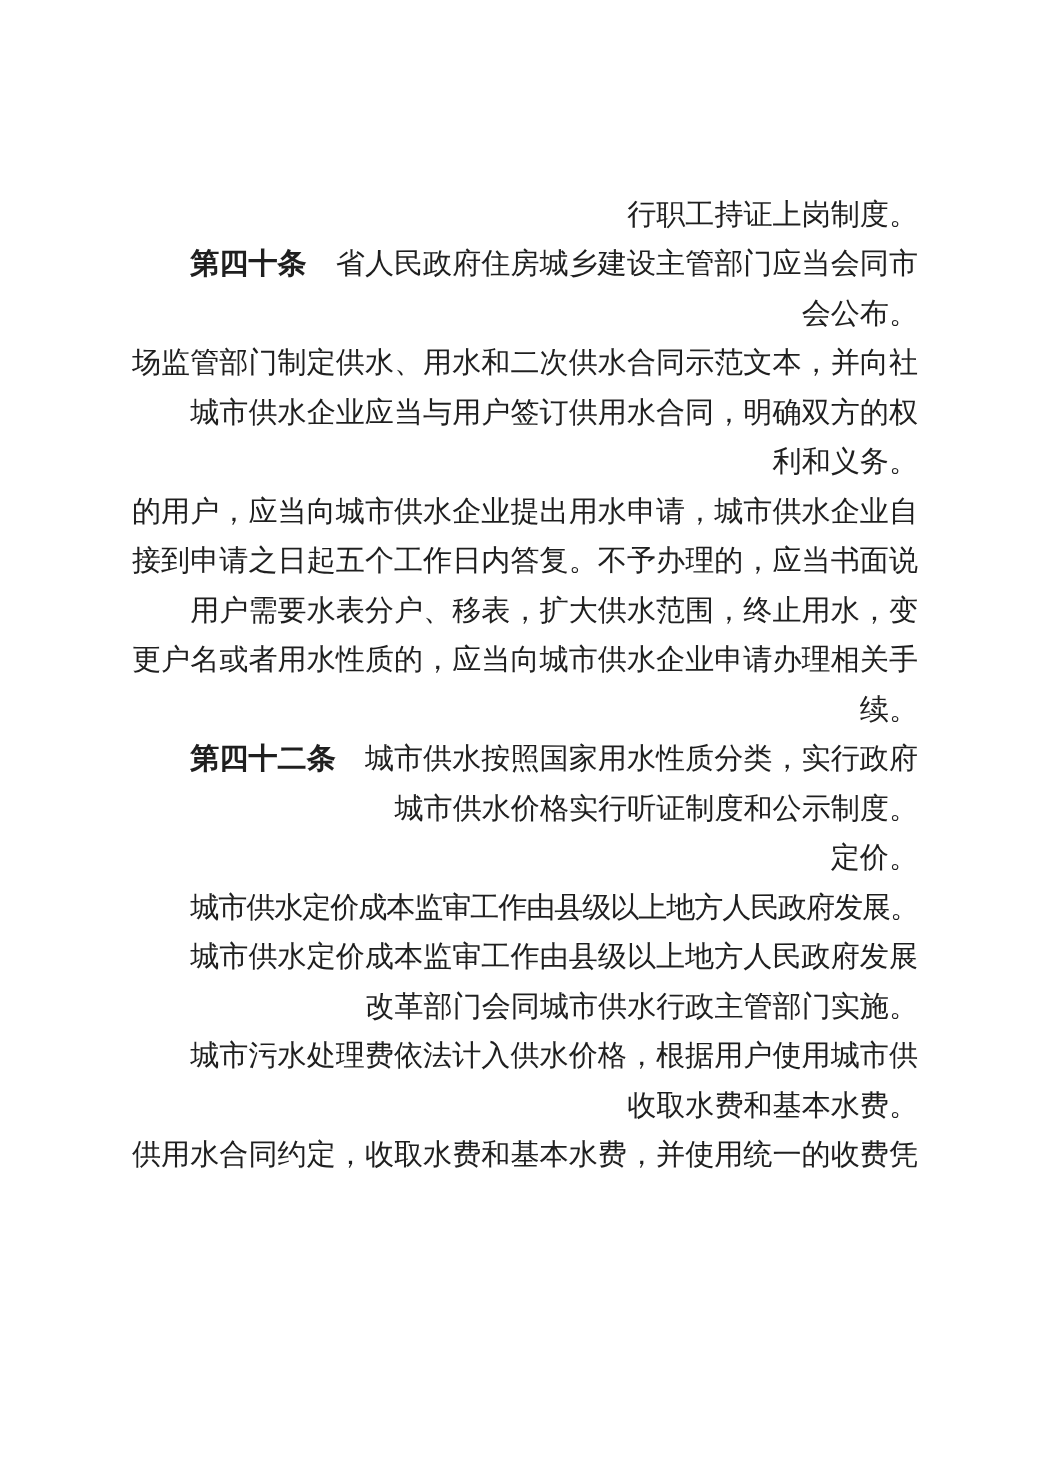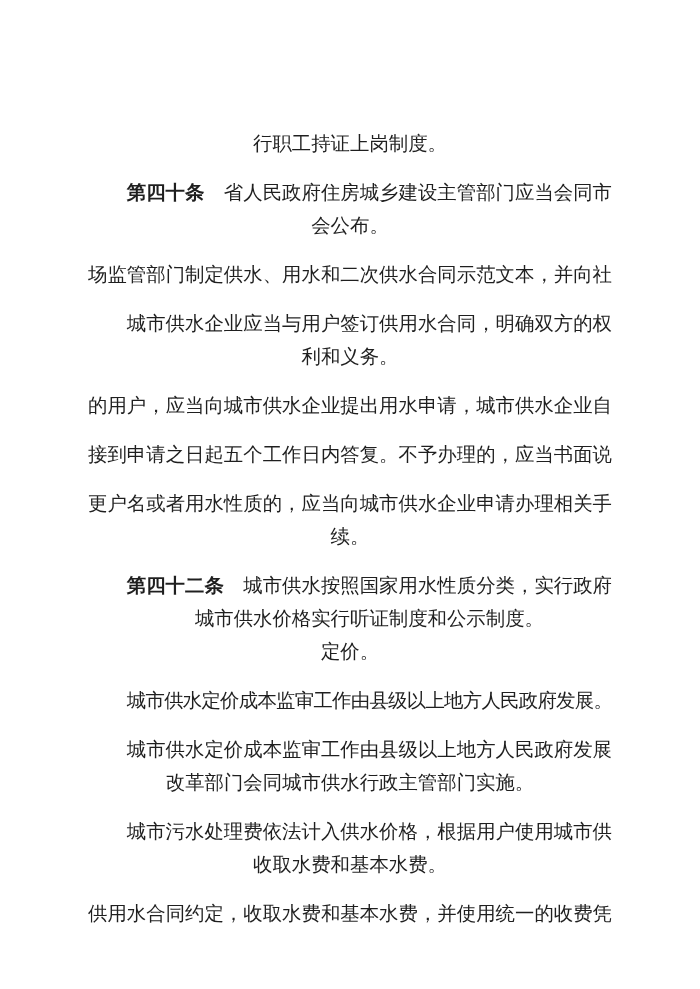--- a/index.html
+++ b/index.html
@@ -25,48 +25,48 @@
     position: absolute;
     left: 88px;
     top: 127px;
     width: 524px;
     font-family: "Liberation Serif", "DejaVu Serif", serif;
     font-size: 19.4px;
     line-height: 33px;
     color: #1f1f1f;
   }
   .line {
-    text-align: center;
+    text-align: right;
     min-height: 33px;
   }
   .line.indent {
     text-indent: 2em;
   }
   .line.full {
     text-align: justify;
     text-align-last: justify;
-    margin-top: 16px;
   }
   .line b {
     font-weight: bold;
   }
 </style>
 </head>
 <body>
 
 <div class="page">
   <div class="text-block" id="doc">
       <div class="line">行职工持证上岗制度。</div>
       <div class="line indent full"><b>第四十条</b>　省人民政府住房城乡建设主管部门应当会同市</div>
       <div class="line">会公布。</div>
       <div class="line full">场监管部门制定供水、用水和二次供水合同示范文本，并向社</div>
       <div class="line indent full">城市供水企业应当与用户签订供用水合同，明确双方的权</div>
       <div class="line">利和义务。</div>
       <div class="line full">的用户，应当向城市供水企业提出用水申请，城市供水企业自</div>
       <div class="line full">接到申请之日起五个工作日内答复。不予办理的，应当书面说</div>
+      <div class="line indent full">用户需要水表分户、移表，扩大供水范围，终止用水，变</div>
       <div class="line full">更户名或者用水性质的，应当向城市供水企业申请办理相关手</div>
       <div class="line">续。</div>
       <div class="line indent full"><b>第四十二条</b>　城市供水按照国家用水性质分类，实行政府</div>
       <div class="line indent">城市供水价格实行听证制度和公示制度。</div>
       <div class="line">定价。</div>
       <div class="line indent full" style="letter-spacing: -0.8px;">城市供水定价成本监审工作由县级以上地方人民政府发展。</div>
       <div class="line indent full">城市供水定价成本监审工作由县级以上地方人民政府发展</div>
       <div class="line">改革部门会同城市供水行政主管部门实施。</div>
       <div class="line indent full">城市污水处理费依法计入供水价格，根据用户使用城市供</div>
       <div class="line">收取水费和基本水费。</div>

